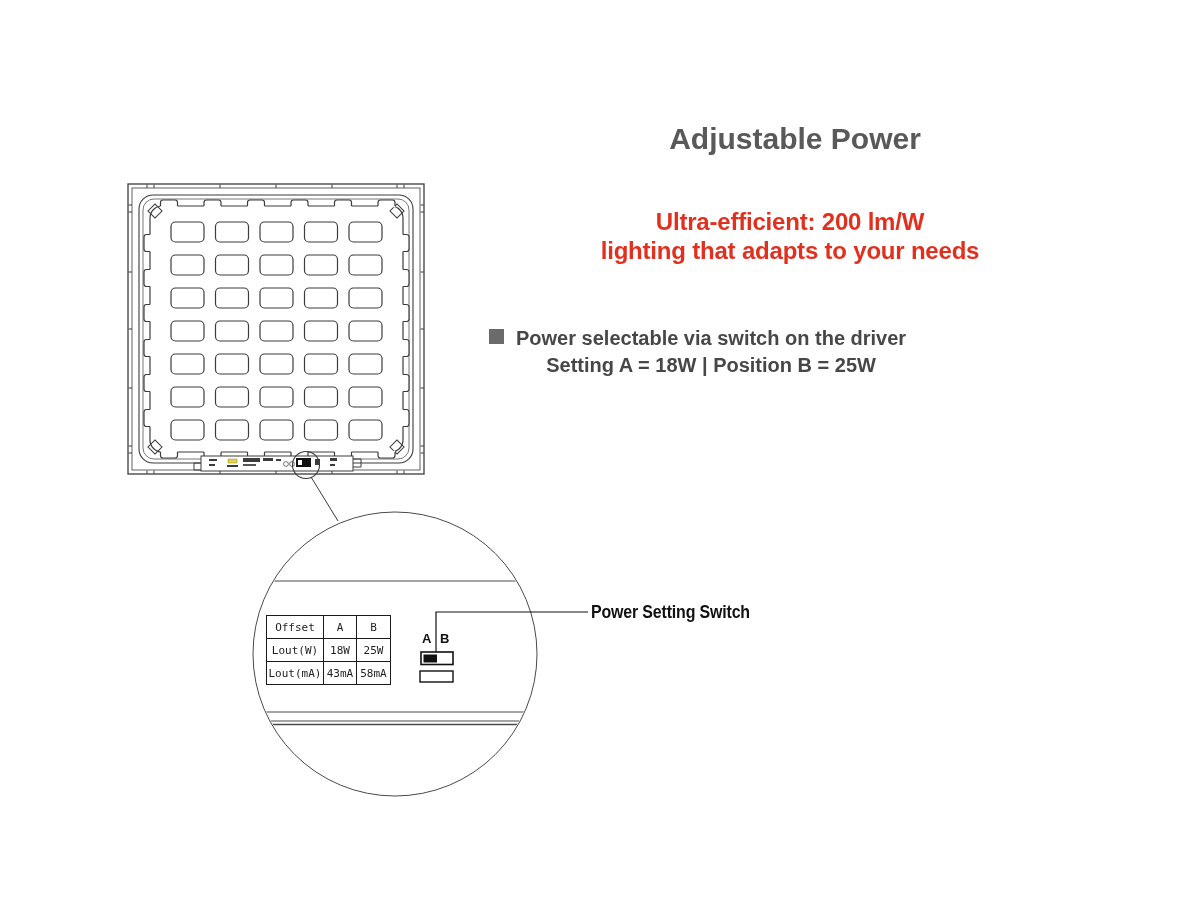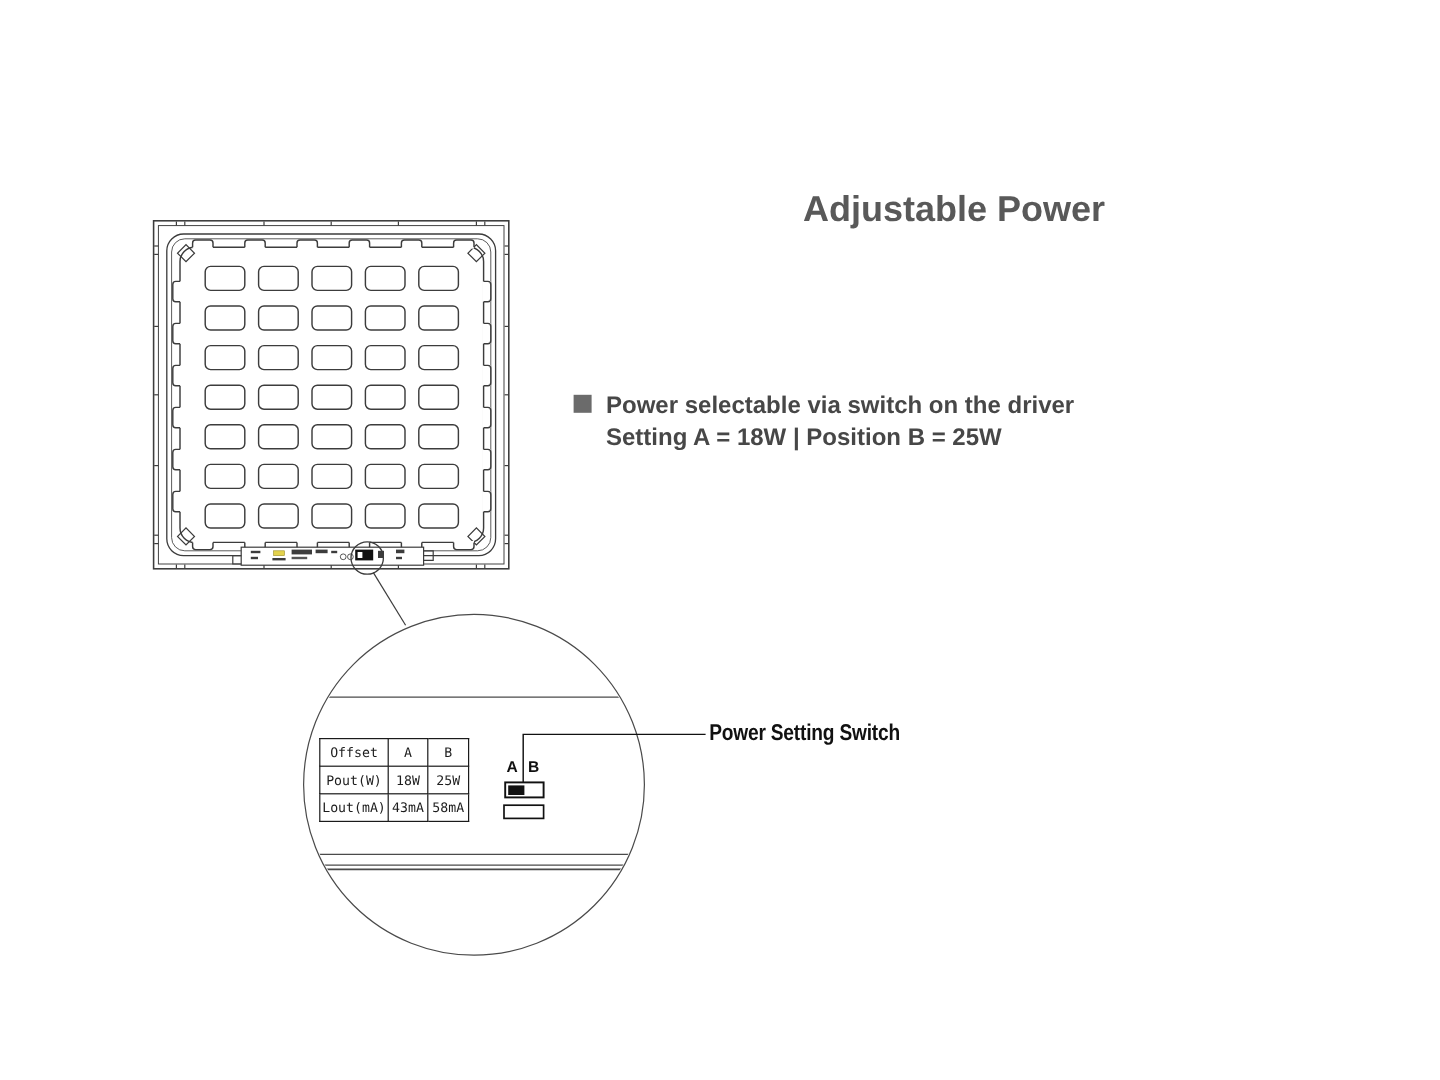--- a/index.html
+++ b/index.html
@@ -1,24 +1,24 @@
 <!DOCTYPE html>
 <html><head>
 <meta charset="utf-8">
 <style>
   html,body{margin:0;padding:0;background:#ffffff;}
   #canvas{position:relative;width:1200px;height:900px;background:#ffffff;overflow:hidden;
           font-family:"Liberation Sans",sans-serif;}
   #lineart{position:absolute;left:0;top:0;width:1200px;height:900px;}
 
   .title{position:absolute;left:595px;top:122px;width:400px;text-align:center;
-         font-size:30px;font-weight:bold;color:#595959;letter-spacing:0px;margin-top:36px;}
+         font-size:30px;font-weight:bold;color:#595959;letter-spacing:0px;}
   .tagline{position:absolute;left:590px;top:207px;width:400px;text-align:center;
            font-size:24px;font-weight:bold;color:#e1301e;line-height:29px;letter-spacing:-0.2px;}
-  .bullet{position:absolute;left:478px;display:flex;align-items:flex-start;}
+  .bullet{position:absolute;left:489px;display:flex;align-items:flex-start;text-align:center;}
   .bullet .sq{width:15px;height:15px;background:#6b6b6b;margin-top:4px;flex:0 0 auto;}
   .bullet .btext{margin-left:12px;font-size:20px;font-weight:bold;color:#474747;line-height:27px;white-space:nowrap;}
   #bullet-1{top:325px;}
   #bullet-2{top:397px;}
 
   .callout-label{position:absolute;left:591px;top:601px;font-size:19px;font-weight:bold;color:#111;
                  transform:scaleX(0.84);transform-origin:left top;letter-spacing:-0.2px;white-space:nowrap;}
 
   table.spec{position:absolute;left:266px;top:615px;border-collapse:collapse;
              font-family:"DejaVu Sans Mono",monospace;font-size:11px;color:#1d1d1d;}
@@ -219,41 +219,45 @@
       <rect x="421" y="652" width="32" height="12.5" fill="#ffffff" stroke="#111" stroke-width="1.6"></rect>
       <rect x="423.5" y="654.5" width="13.5" height="8" fill="#111111"></rect>
       <rect x="420" y="671" width="33" height="11" fill="#ffffff" stroke="#111" stroke-width="1.4"></rect>
     </g>
 
     <path d="M436,652 L436,612 L588,612" fill="none" stroke="#111" stroke-width="1.2"></path>
   </svg>
 
   <div class="title">Adjustable Power</div>
 
+  <div class="tagline">
+    <div>Ultra-efficient: 200 lm/W</div>
+    <div>lighting that adapts to your needs</div>
+  </div>
 
   <div class="bullet" id="bullet-1">
     <span class="sq"></span>
     <span class="btext">
       <div>Power selectable via switch on the driver</div>
       <div>Setting A = 18W | Position B = 25W</div>
     </span>
   </div>
 
 
   <div class="callout-label">Power Setting Switch</div>
 
   <table class="spec">
     <tbody>
       <tr>
         <td class="c0">Offset</td>
         <td class="c1">A</td>
         <td class="c2">B</td>
       </tr>
       <tr>
-        <td class="c0">Pout(W)</td>
+        <td class="c0">Lout(W)</td>
         <td class="c1">18W</td>
         <td class="c2">25W</td>
       </tr>
       <tr>
         <td class="c0">Lout(mA)</td>
         <td class="c1">43mA</td>
         <td class="c2">58mA</td>
       </tr>
     </tbody>
   </table>

